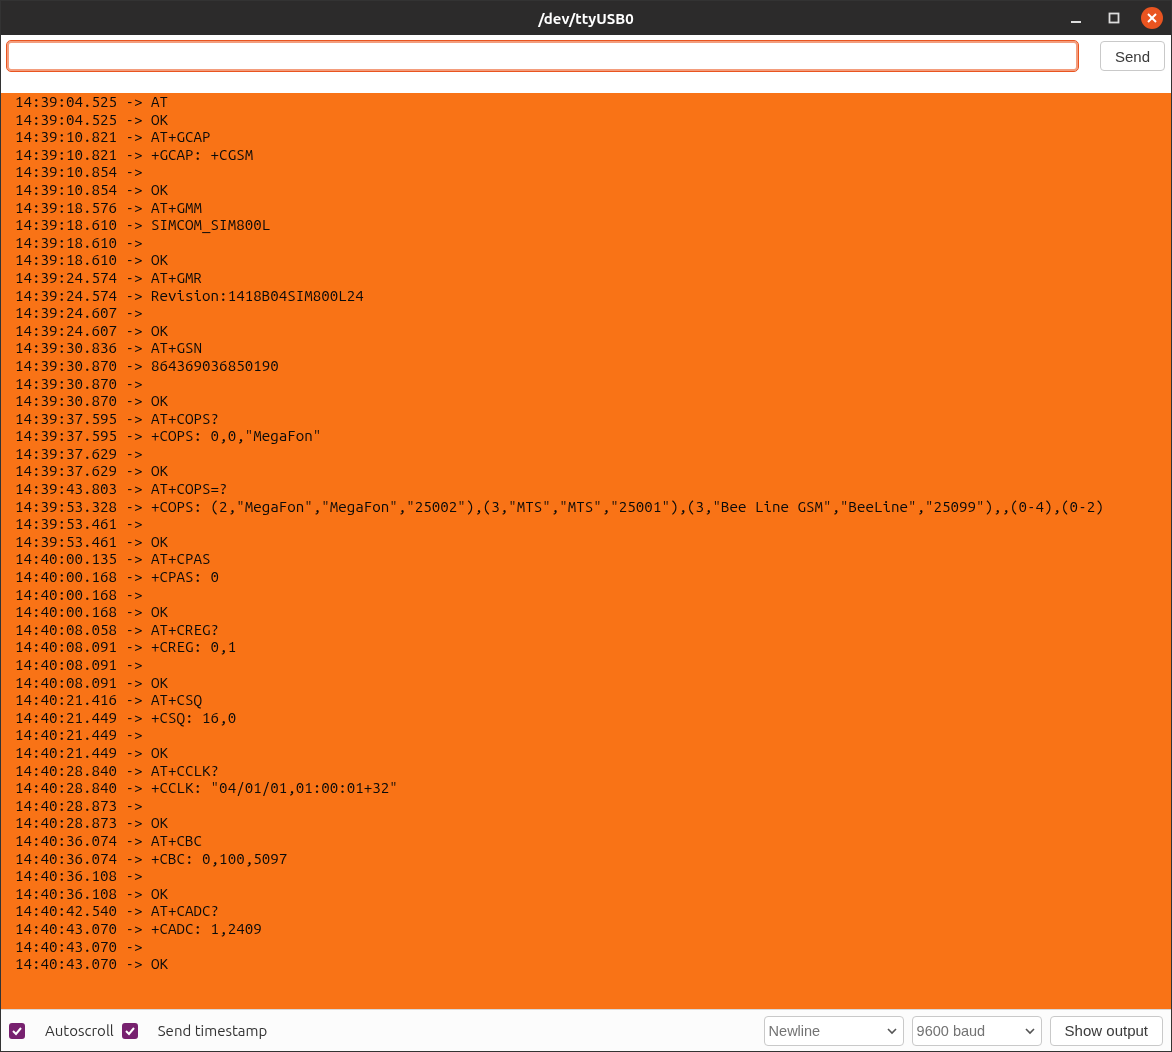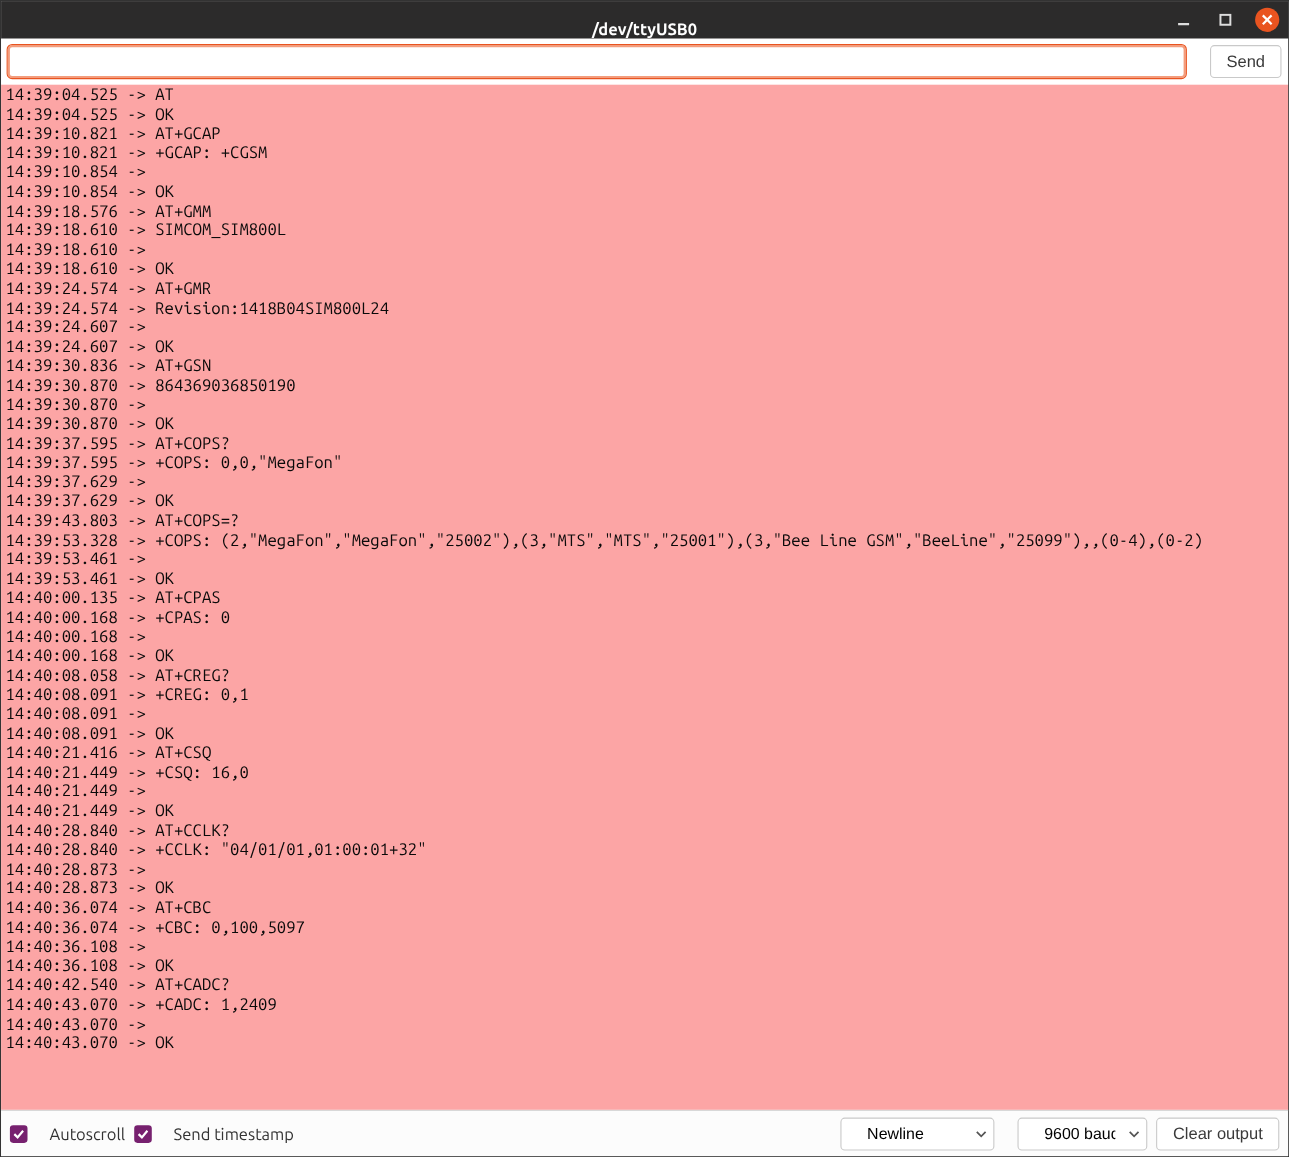--- a/index.html
+++ b/index.html
@@ -1,37 +1,37 @@
 <!DOCTYPE html>
 <html><head>
 <meta charset="utf-8">
 <style>
   * { box-sizing: border-box; margin: 0; padding: 0; }
   html, body { width: 1172px; height: 1052px; font-family: "Ubuntu", "Helvetica Neue", Arial, sans-serif; background: #fff; overflow: hidden; }
   .window { width: 1172px; height: 1052px; display: flex; flex-direction: column; border: 1px solid #333; }
-  .titlebar { height: 34px; background: #2c2b2b; display: flex; align-items: flex-end; justify-content: center; position: relative; color: #fff; font-size: 15px; font-weight: 600; }
+  .titlebar { height: 34px; background: #2c2b2b; display: flex; align-items: center; justify-content: center; position: relative; color: #fff; font-size: 15px; font-weight: 600; }
   .win-controls { position: absolute; right: 8px; top: 0; height: 34px; display: flex; align-items: center; gap: 16px; }
   .win-btn { width: 22px; height: 22px; display: flex; align-items: center; justify-content: center; color: #ddd; cursor: pointer; }
   .win-btn.close { background: #e95420; border-radius: 50%; color: #fff; }
   .win-btn svg { width: 12px; height: 12px; }
   .input-row { display: flex; align-items: center; padding: 6px 6px; gap: 22px; background: #fff; }
   .command-input { flex: 1; height: 30px; border: 2px solid #f39d7d; outline: 1.5px solid #e95420; outline-offset: 0; border-radius: 4px; padding: 2px 6px; font-size: 14px; background: #fff; }
   .send-btn, .clear-btn { height: 30px; padding: 0 14px; background: #fff; border: 1px solid #c9c9c9; border-radius: 4px; font-size: 15px; color: #3a3a3a; cursor: pointer; }
-  .log { flex: 1; overflow: hidden; padding: 0 4px; background: #fca5a5; }
+  .log { flex: 1; overflow: hidden; padding: 0 14px; background: #f97316; margin-top: 16px; }
   .log pre { font-family: "Ubuntu Mono", "DejaVu Sans Mono", Consolas, monospace; font-size: 15.2px; line-height: 17.6px; white-space: pre; color: #0a0a0a; }
   .footer { height: 42px; border-top: 1px solid #d8d8d8; background: #fcfcfc; display: flex; align-items: center; padding: 0 8px; gap: 8px; font-size: 15px; color: #333; }
   .chk-wrap { display: flex; align-items: center; gap: 20px; cursor: pointer; user-select: none; }
   .chk { width: 16px; height: 16px; border: 2px solid #77216f; border-radius: 3px; background: #77216f; display: flex; align-items: center; justify-content: center; }
   .chk svg { width: 10px; height: 10px; }
   .spacer { flex: 1; }
   .select { position: relative; height: 30px; }
-  .select select { height: 30px; padding: 0 28px 0 23px; border: 1px solid #c9c9c9; border-radius: 4px; background: #fff; font-size: 14.5px; color: #000000; appearance: none; cursor: pointer; }
+  .select select { height: 30px; padding: 0 28px 0 4px; border: 1px solid #c9c9c9; border-radius: 4px; background: #fff; font-size: 14.5px; color: #737373; appearance: none; cursor: pointer; }
   .select .chev { position: absolute; right: 6px; top: 50%; transform: translateY(-50%); pointer-events: none; width: 12px; height: 12px; }
   .select.newline select { width: 140px; }
-  .select.baud select { width: 118px; margin-left: 13px; }
+  .select.baud select { width: 130px; }
 </style>
 </head>
 <body>
 
 <div class="window">
   <div class="titlebar">
     <span>/dev/ttyUSB0</span>
     <div class="win-controls">
       <div class="win-btn">
         <svg viewBox="0 0 12 12">
@@ -133,15 +133,15 @@
       <svg class="chev" viewBox="0 0 12 12">
           <polyline points="2,4 6,8 10,4" fill="none" stroke="#555" stroke-width="1.6"></polyline>
         </svg>
     </div>
     <div class="select baud">
       <select id="sel-baud"><option>300 baud</option><option>1200 baud</option><option>2400 baud</option><option>4800 baud</option><option selected="">9600 baud</option><option>19200 baud</option><option>38400 baud</option><option>57600 baud</option><option>115200 baud</option></select>
       <svg class="chev" viewBox="0 0 12 12">
           <polyline points="2,4 6,8 10,4" fill="none" stroke="#555" stroke-width="1.6"></polyline>
         </svg>
     </div>
-    <button class="clear-btn">Clear output</button>
+    <button class="clear-btn">Show output</button>
   </div>
 </div>
 
 </body></html>

